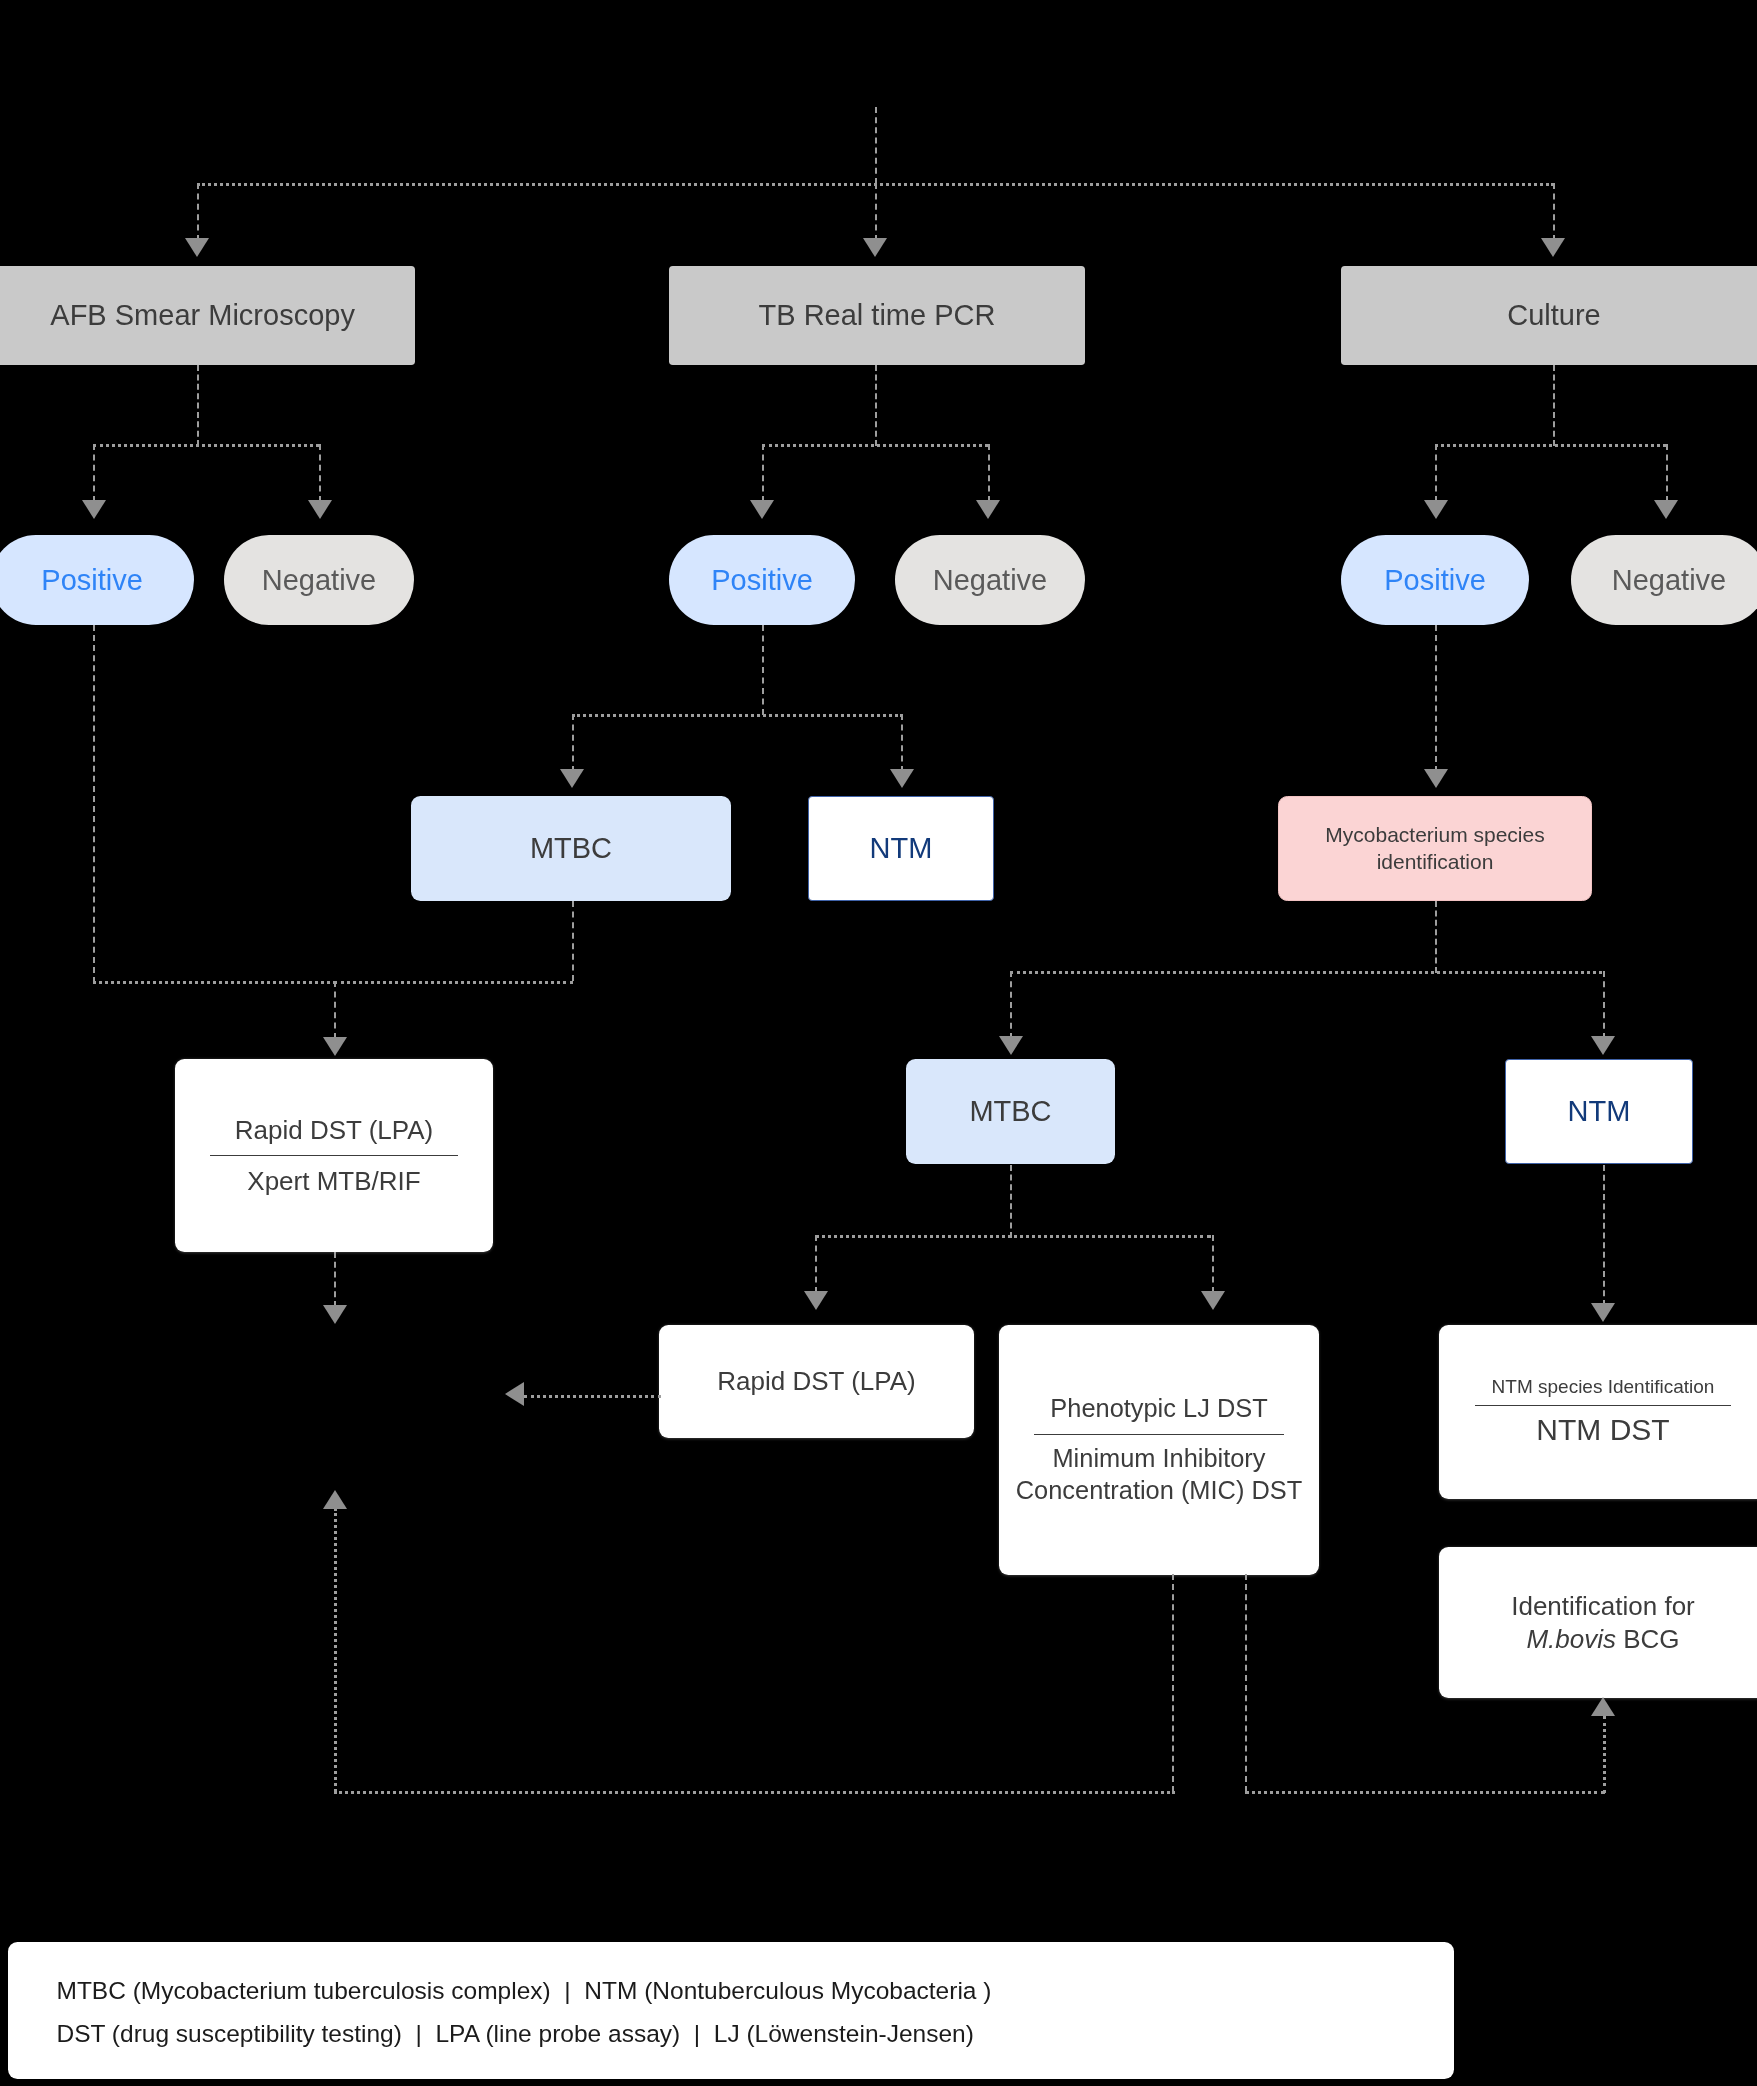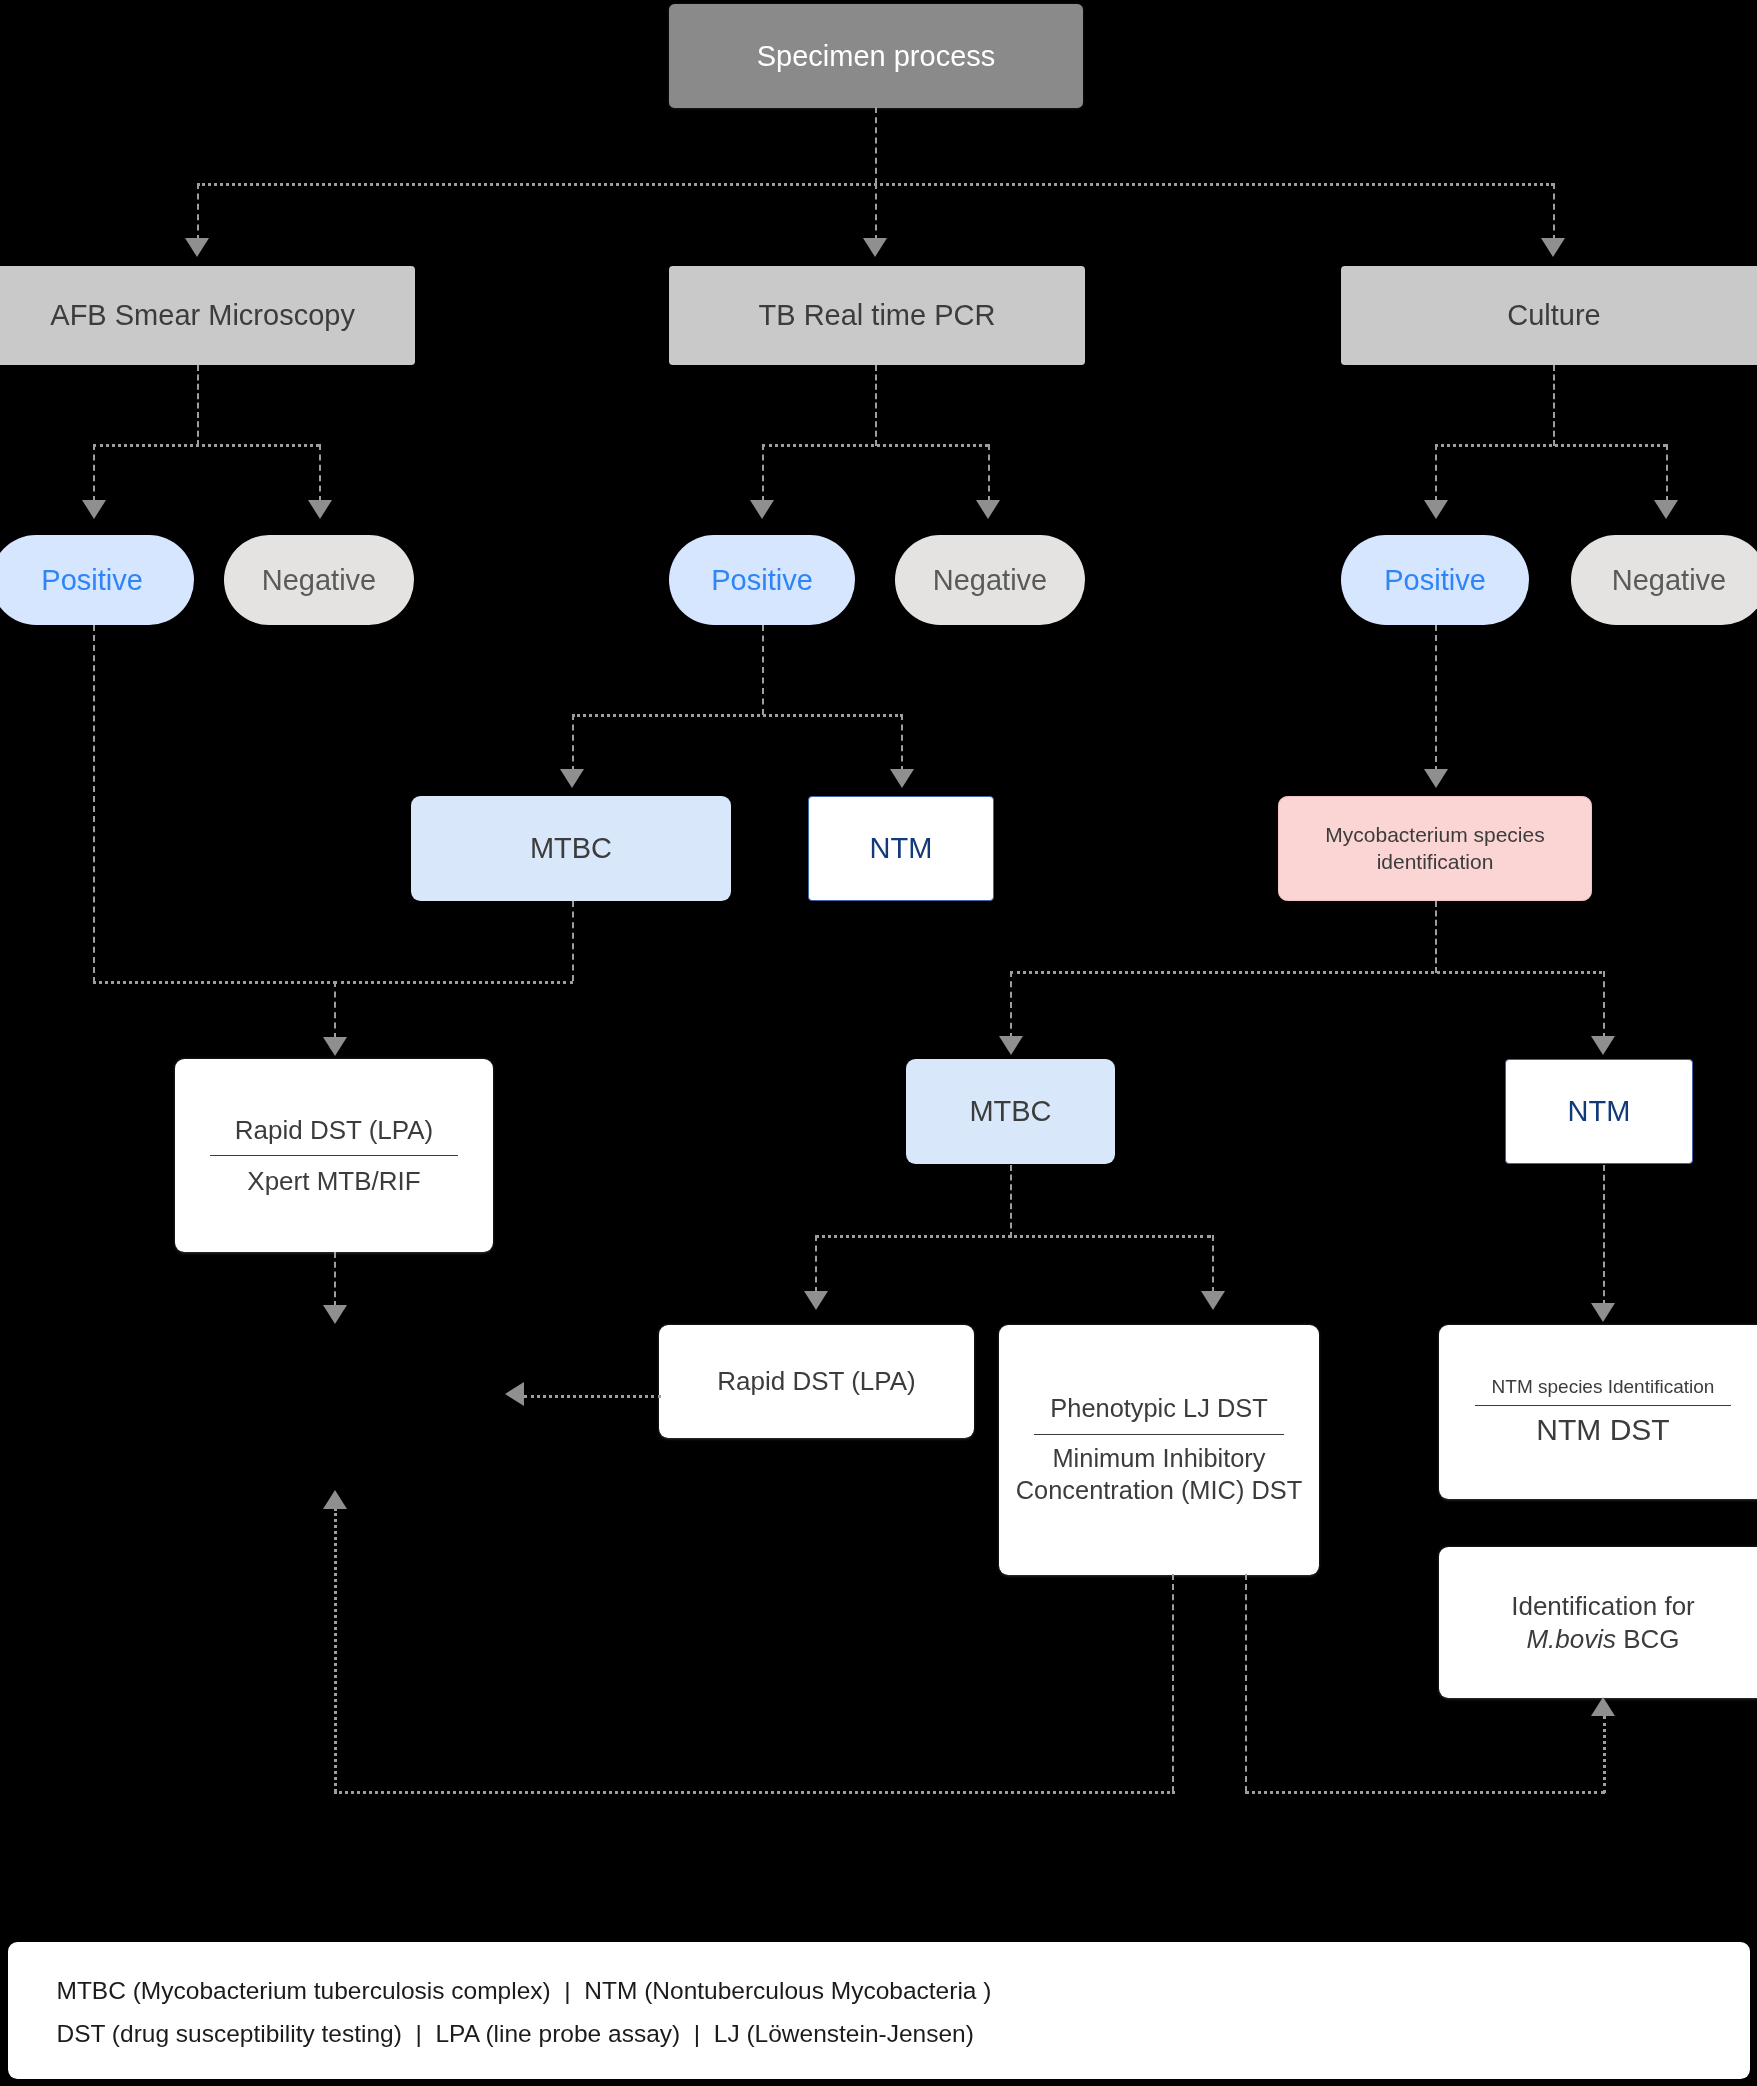--- a/index.html
+++ b/index.html
@@ -36,33 +36,30 @@
 
   .arr{position:absolute;width:0;height:0;}
   .arr-d{border-left:12.2px solid transparent;border-right:12.2px solid transparent;
          border-top:19px solid #8f8f8f;}
   .arr-u{border-left:12.2px solid transparent;border-right:12.2px solid transparent;
          border-bottom:19px solid #8f8f8f;}
   .arr-l{border-top:12.2px solid transparent;border-bottom:12.2px solid transparent;
          border-right:19px solid #8f8f8f;}
 
   
-  #legend{position:absolute;left:7.5px;top:1942px;width:1742px;height:137px;
+  #legend{position:absolute;left:7.5px;top:1942px;width:1446px;height:137px;
           background:#fff;border-radius:9.4px;box-sizing:border-box;
           padding:28px 0 0 49px;color:#1b1b1b;font-size:24.5px;line-height:1.75;}
   #legend div{white-space:pre;}
 </style>
 </head>
 <body>
 
 <div id="root">
 
-  <div class="node n-specimen" style="left:669px;top:3.8px;width:414px;height:104px;">
-    <span>Specimen process</span>
-  </div>
 
   <div class="seg vseg" style="left:875px;top:107px;width:0;height:77px;"></div>
   <div class="seg hdot" style="left:197px;top:183px;width:1357px;height:0;"></div>
   <div class="seg vseg" style="left:197px;top:183px;width:0;height:58px;"></div>
   <div class="arr arr-d" style="left:185px;top:238px;"></div>
   <div class="seg vseg" style="left:875px;top:183px;width:0;height:58px;"></div>
   <div class="arr arr-d" style="left:863px;top:238px;"></div>
   <div class="seg vseg" style="left:1553px;top:183px;width:0;height:58px;"></div>
   <div class="arr arr-d" style="left:1541px;top:238px;"></div>
 

